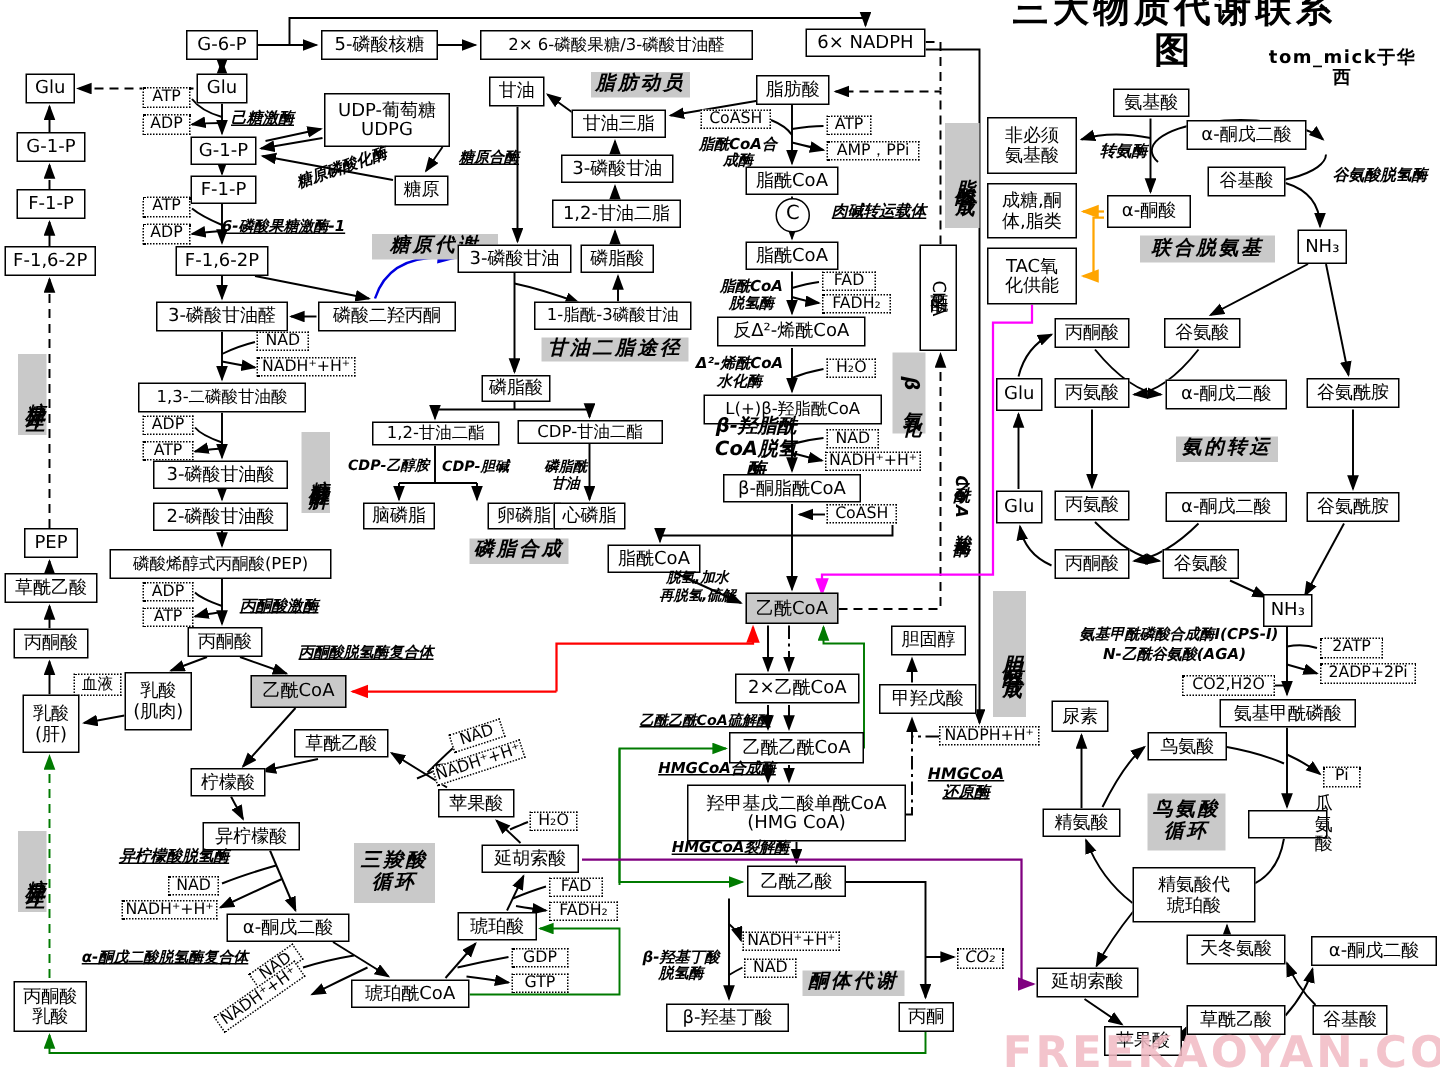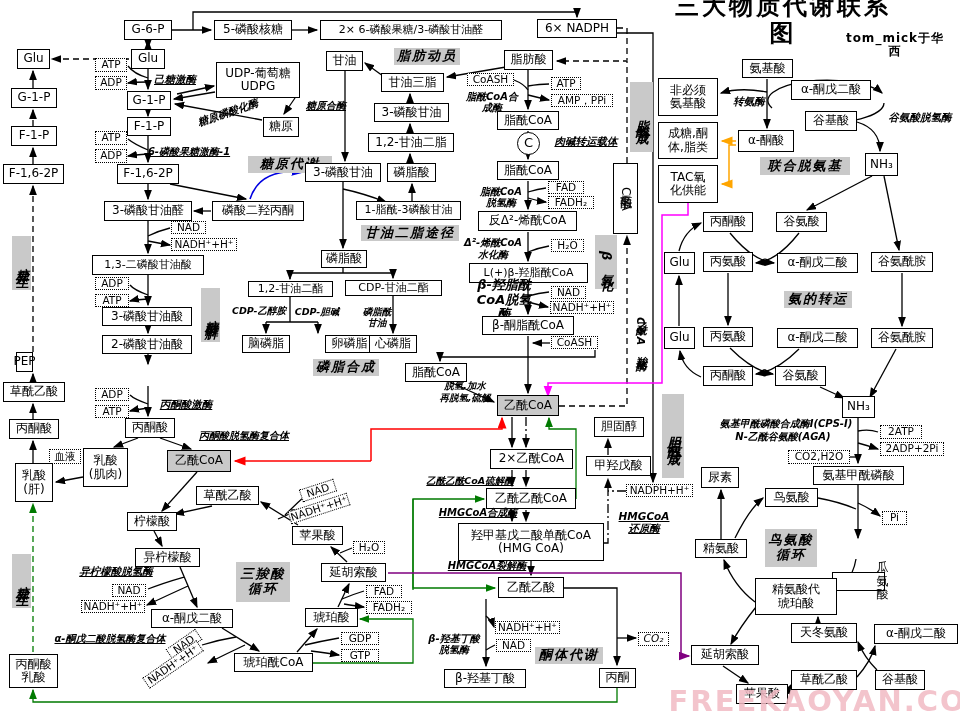--- a/index.html
+++ b/index.html
@@ -243,24 +243,25 @@
       <div class="node k-box" style="left: 104px; top: 201px; width: 88px; height: 20px;">3-磷酸甘油醛</div>
       <div class="node k-box" style="left: 212px; top: 201px; width: 92px; height: 20px;">磷酸二羟丙酮</div>
       <div class="node k-dotted" style="left: 171px; top: 221px; width: 35px; height: 13px;">NAD</div>
       <div class="node k-dotted" style="left: 171px; top: 238px; width: 66px; height: 13px;">NADH⁺+H⁺</div>
       <div class="node k-box" style="left: 92px; top: 255px; width: 112px; height: 20px; font-size: 11px;">1,3-二磷酸甘油酸</div>
       <div class="node k-dotted" style="left: 95px; top: 277px; width: 34px; height: 13px;">ADP</div>
       <div class="node k-dotted" style="left: 95px; top: 294px; width: 34px; height: 13px;">ATP</div>
       <div class="node k-vgray" style="left: 201px; top: 288px; width: 19px; height: 54px;">糖酵解</div>
       <div class="node k-box" style="left: 102px; top: 307px; width: 90px; height: 19px;">3-磷酸甘油酸</div>
       <div class="node k-box" style="left: 102px; top: 335px; width: 90px; height: 19px;">2-磷酸甘油酸</div>
+      <div class="node k-box" style="left: 73px; top: 366px; width: 148px; height: 20px; font-size: 11px;">磷酸烯醇式丙酮酸(PEP)</div>
       <div class="node k-dotted" style="left: 95px; top: 388px; width: 34px; height: 13px;">ADP</div>
       <div class="node k-dotted" style="left: 95px; top: 405px; width: 34px; height: 13px;">ATP</div>
       <div class="node k-label" style="left: 157px; top: 399px; width: 58px; height: 11px;">丙酮酸激酶</div>
-      <div class="node k-box" style="left: 16px; top: 352px; width: 17px; height: 20px;">PEP</div>
+      <div class="node k-box" style="left: 16px; top: 352px; width: 36px; height: 20px;">PEP</div>
       <div class="node k-box" style="left: 3px; top: 382px; width: 62px; height: 20px;">草酰乙酸</div>
       <div class="node k-box" style="left: 9px; top: 419px; width: 50px; height: 20px;">丙酮酸</div>
       <div class="node k-vgray" style="left: 12px; top: 236px; width: 19px; height: 54px;">糖异生</div>
       <div class="node k-box" style="left: 125px; top: 418px; width: 50px; height: 20px;">丙酮酸</div>
       <div class="node k-label" style="left: 178px; top: 430px; width: 132px; height: 11px; font-size: 10px;">丙酮酸脱氢酶复合体</div>
       <div class="node k-dotted" style="left: 49px; top: 449px; width: 32px; height: 15px;">血液</div>
       <div class="node k-box" style="left: 83px; top: 448px; width: 45px; height: 39px;">乳酸
 (肌肉)</div>
       <div class="node k-box" style="left: 15px; top: 463px; width: 38px; height: 39px;">乳酸
 (肝)</div>
@@ -401,21 +402,21 @@
       <div class="node k-dotted" style="left: 880px; top: 425px; width: 42px; height: 14px;">2ATP</div>
       <div class="node k-dotted" style="left: 880px; top: 442px; width: 64px; height: 14px;">2ADP+2Pi</div>
       <div class="node k-dotted" style="left: 788px; top: 450px; width: 62px; height: 14px;">CO2,H2O</div>
       <div class="node k-box" style="left: 701px; top: 467px; width: 38px; height: 21px;">尿素</div>
       <div class="node k-box" style="left: 813px; top: 466px; width: 91px; height: 19px;">氨基甲酰磷酸</div>
       <div class="node k-box" style="left: 765px; top: 488px; width: 53px; height: 19px;">鸟氨酸</div>
       <div class="node k-dotted" style="left: 882px; top: 511px; width: 25px; height: 14px;">Pi</div>
       <div class="node k-box" style="left: 695px; top: 539px; width: 52px; height: 19px;">精氨酸</div>
       <div class="node k-gray" style="left: 765px; top: 529px; width: 52px; height: 38px;">鸟氨酸
 循环</div>
-      <div class="node k-box" style="left: 832px; top: 572px; width: 53px; height: 19px; padding-left: 48px;">瓜氨酸</div>
+      <div class="node k-box" style="left: 832px; top: 540px; width: 53px; height: 19px; padding-left: 48px;">瓜氨酸</div>
       <div class="node k-box" style="left: 755px; top: 578px; width: 82px; height: 37px;">精氨酸代
 琥珀酸</div>
       <div class="node k-box" style="left: 791px; top: 623px; width: 66px; height: 20px;">天冬氨酸</div>
       <div class="node k-box" style="left: 874px; top: 624px; width: 84px; height: 20px;">α-酮戊二酸</div>
       <div class="node k-box" style="left: 691px; top: 645px; width: 68px; height: 20px;">延胡索酸</div>
       <div class="node k-box" style="left: 791px; top: 670px; width: 66px; height: 20px;">草酰乙酸</div>
       <div class="node k-box" style="left: 875px; top: 670px; width: 50px; height: 20px;">谷基酸</div>
       <div class="node k-box" style="left: 736px; top: 684px; width: 52px; height: 20px;">苹果酸</div>
       <div class="node k-wm" style="left: 706px; top: 686px; width: 254px; height: 30px;">FREEKAOYAN.COM</div>
     </div>

